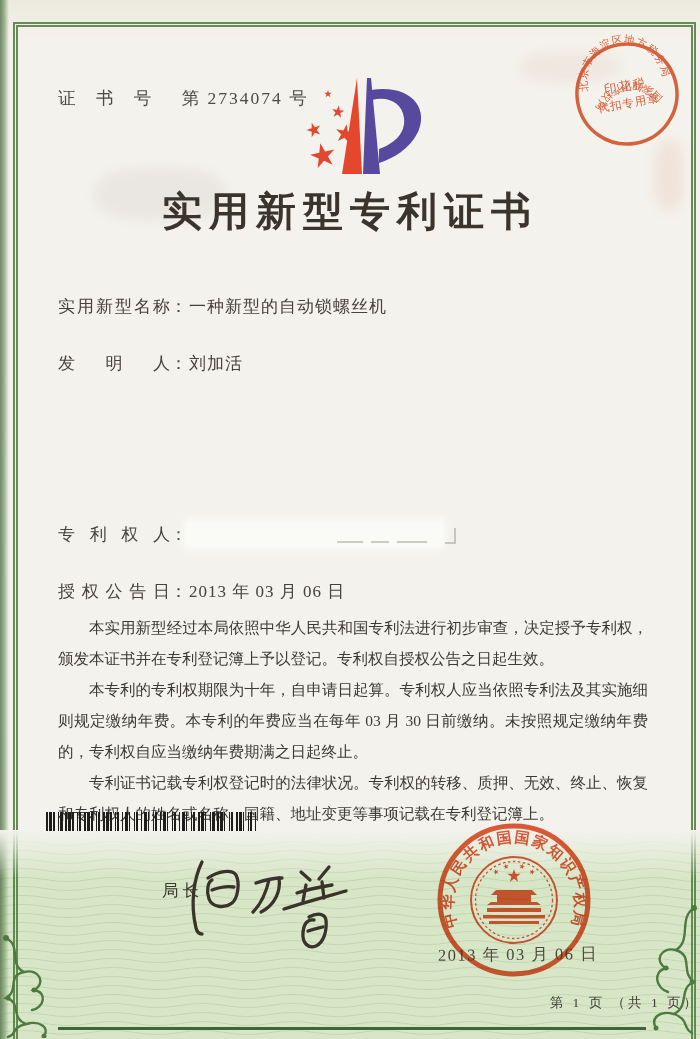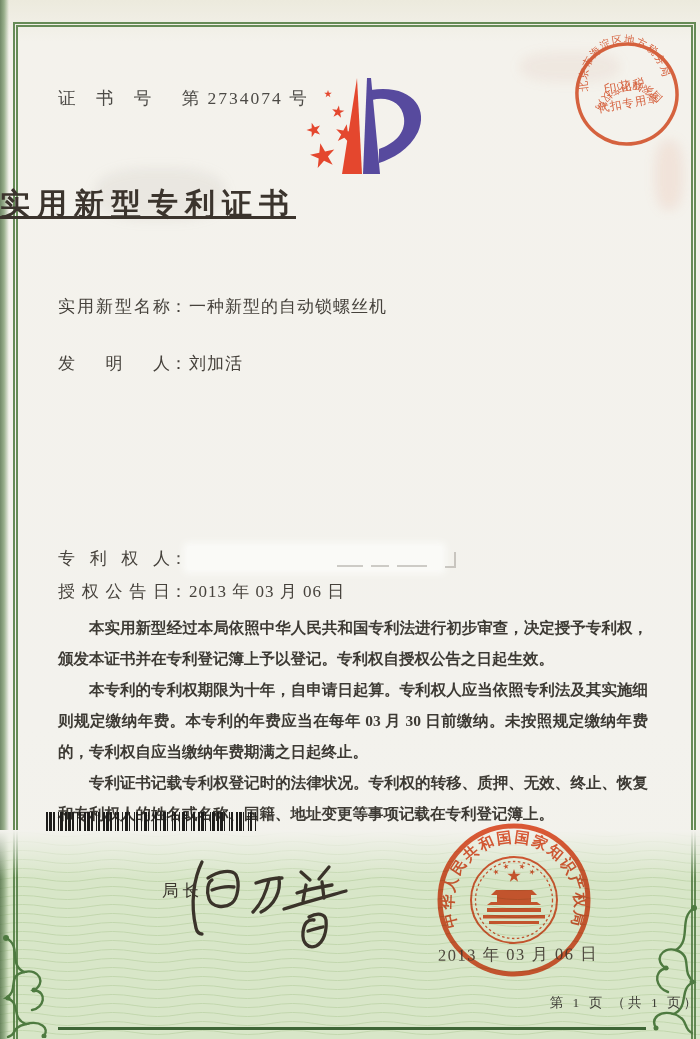--- a/index.html
+++ b/index.html
@@ -19,34 +19,34 @@
   .green-band svg{position:absolute;inset:0;opacity:.9;}
   .ghost{position:absolute;border-radius:40%;filter:blur(6px);}
   .ghost.g1{left:95px;top:168px;width:130px;height:52px;background:rgba(150,140,125,.10);}
   .ghost.g2{left:520px;top:52px;width:100px;height:30px;background:rgba(190,120,95,.08);}
   .ghost.g3{left:655px;top:140px;width:28px;height:70px;background:rgba(215,95,60,.10);}
   .cert-no{position:absolute;left:58px;top:86px;font-size:17.5px;color:#4c4a46;white-space:nowrap;}
   .cert-no .lab{letter-spacing:8px;}
   .cert-no .val{margin-left:18px;letter-spacing:2px;}
   .logo{position:absolute;left:287px;top:76px;}
   .tax-stamp{position:absolute;left:564px;top:31px;mix-blend-mode:multiply;opacity:.92;}
-  .title{position:absolute;left:0;top:184px;width:100%;text-align:left;margin:0;
-         font-size:30px;font-weight:600;color:#3b342d;letter-spacing:7px;text-decoration:underline;}
+  .title{position:absolute;left:0;top:184px;width:100%;text-align:center;margin:0;
+         font-size:40px;font-weight:600;color:#3b342d;letter-spacing:7px;}
   .field{position:absolute;left:58px;font-size:17px;color:#46423c;white-space:nowrap;}
   .flabel{display:inline-block;width:112px;text-align:justify;text-align-last:justify;vertical-align:bottom;}
   .fvalue{margin-left:2px;letter-spacing:1px;}
-  .f1{top:295px;} .f2{top:352px;} .f3{top:409px;} .f4{top:466px;} .f5{top:546px;} .f6{top:580px;}
+  .f1{top:295px;} .f2{top:352px;} .f3{top:409px;} .f4{top:466px;} .f5{top:522px;} .f6{top:580px;}
   .redact{display:inline-block;position:relative;width:255px;height:24px;vertical-align:bottom;
           background:#fafaf7;border-radius:2px;box-shadow:0 0 6px 4px #fafaf7;}
   .redact .dash{position:absolute;bottom:3px;height:2px;background:rgba(120,115,105,.35);}
   .redact .d1{left:150px;width:26px;} .redact .d2{left:184px;width:18px;} .redact .d3{left:210px;width:30px;}
   .redact .tail{position:absolute;right:-14px;bottom:2px;width:9px;height:14px;
           border:2px solid rgba(120,115,105,.35);border-left:none;border-top:none;}
   .bodytext{position:absolute;left:58px;top:612px;width:590px;font-size:15.5px;line-height:31px;
-          color:#3d3a34;text-align:justify;font-weight:bold;}
+          color:#3d3a34;text-align:justify;}
   .bodytext p{margin:0;text-indent:2em;}
   .barcode{position:absolute;left:46px;top:812px;width:212px;height:19px;z-index:3;
      background:repeating-linear-gradient(90deg,#1e1d1b 0 1.5px,transparent 1.5px 3px,#1e1d1b 3px 6px,
         transparent 6px 7px,#1e1d1b 7px 8.5px,transparent 8.5px 12px,#1e1d1b 12px 13px,
         transparent 13px 14px,#1e1d1b 14px 16.5px,transparent 16.5px 19px);}
   .sig-block{position:absolute;left:150px;top:848px;width:210px;height:125px;z-index:3;}
   .sig-title{position:absolute;left:12px;top:32px;font-size:16.5px;color:#3c382f;letter-spacing:4px;}
   .seal{position:absolute;left:434px;top:820px;mix-blend-mode:multiply;opacity:.93;z-index:3;}
   .seal-date{position:absolute;left:438px;top:944px;font-size:16.5px;letter-spacing:1.5px;
              color:rgba(58,50,42,.88);z-index:4;white-space:nowrap;transform:rotate(-.6deg);}

